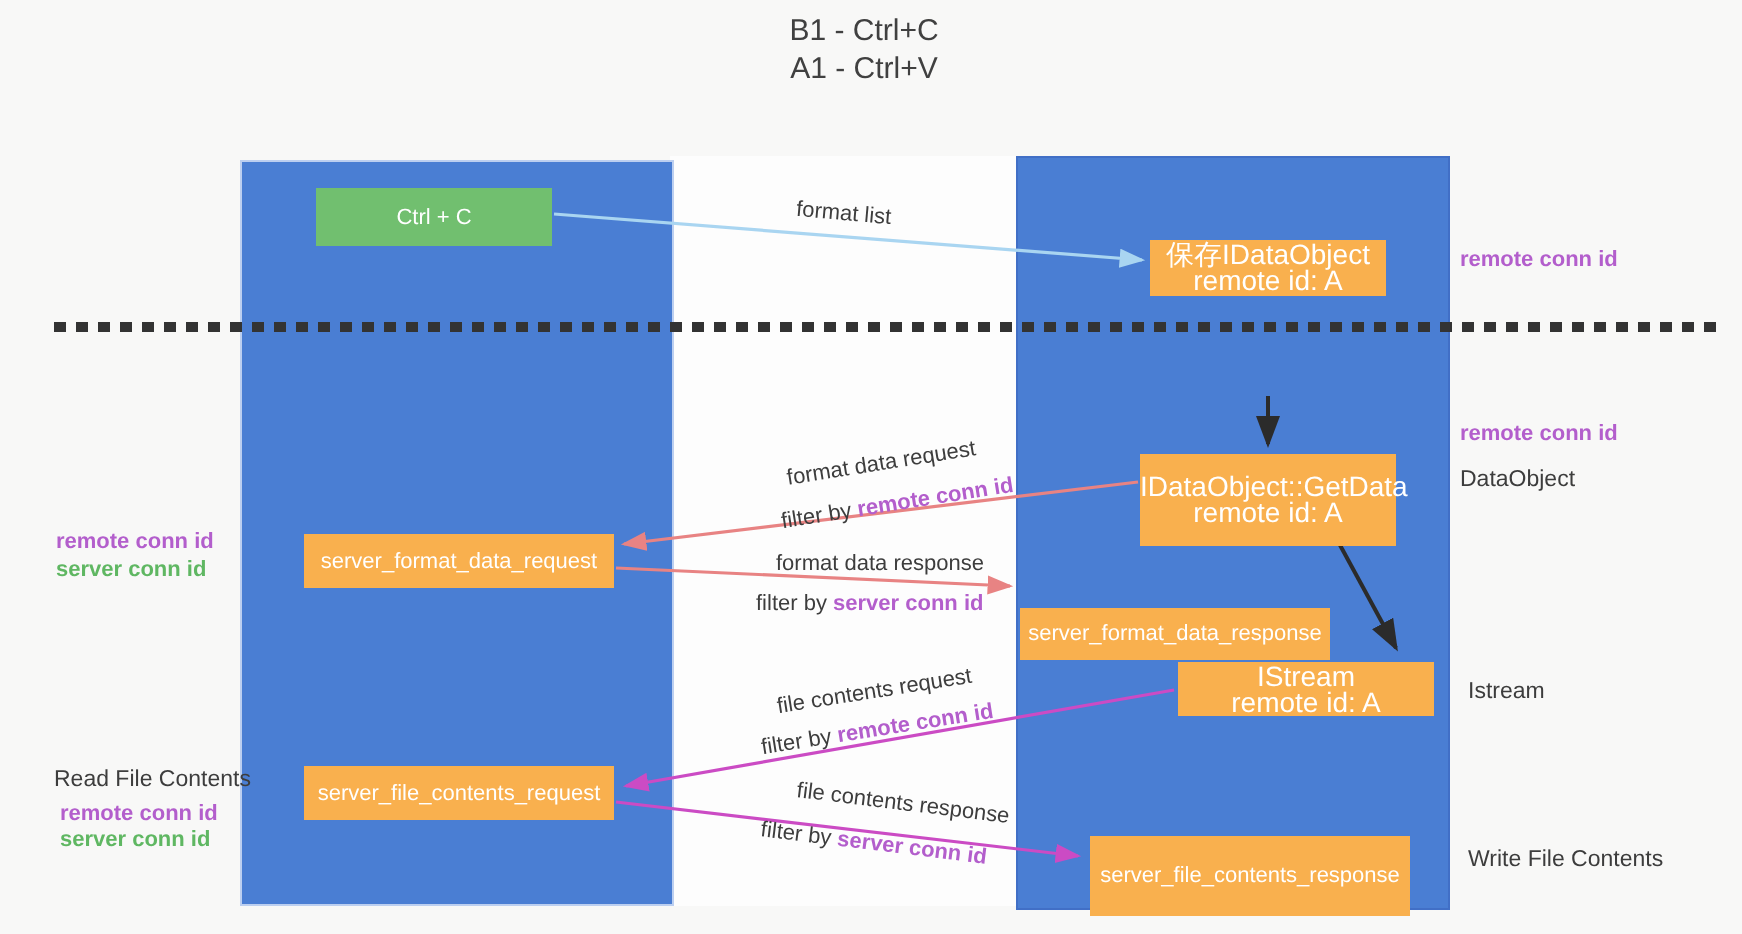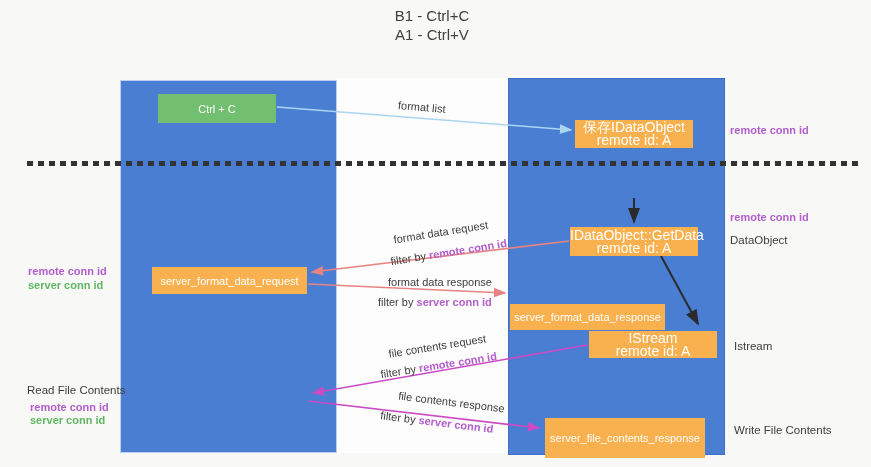--- a/index.html
+++ b/index.html
@@ -82,38 +82,41 @@
   <div class="box green single" style="left:158px;top:94px;width:118px;height:29px;">
     <span>Ctrl + C</span>
   </div>
 
   <div class="box orange" style="left:575px;top:120px;width:118px;height:28px;">
     <span class="l1">保存IDataObject</span>
     <span class="l2">remote id: A</span>
   </div>
 
 
-  <div class="box orange" style="left:570px;top:227px;width:128px;height:29px;">
+  <div class="box orange" style="left:570px;top:227px;width:128px;height:46px;">
     <span class="l1">IDataObject::GetData</span>
     <span class="l2">remote id: A</span>
   </div>
 
   <div class="box orange single" style="left:152px;top:267px;width:155px;height:27px;">
     <span>server_format_data_request</span>
   </div>
 
   <div class="box orange single" style="left:510px;top:281px;width:155px;height:26px;margin-top:23px;">
     <span>server_format_data_response</span>
   </div>
 
   <div class="box orange" style="left:589px;top:331px;width:128px;height:27px;">
     <span class="l1">IStream</span>
     <span class="l2">remote id: A</span>
   </div>
 
+  <div class="box orange single" style="left:152px;top:383px;width:155px;height:27px;">
+    <span>server_file_contents_request</span>
+  </div>
 
   <div class="box orange single" style="left:545px;top:418px;width:160px;height:40px;">
     <span>server_file_contents_response</span>
   </div>
 
   <div class="alabel rotsm" style="left:398px;top:101px;">
     <span>format list</span>
   </div>
 
   <div class="alabel rotneg" style="left:393px;top:226px;">

